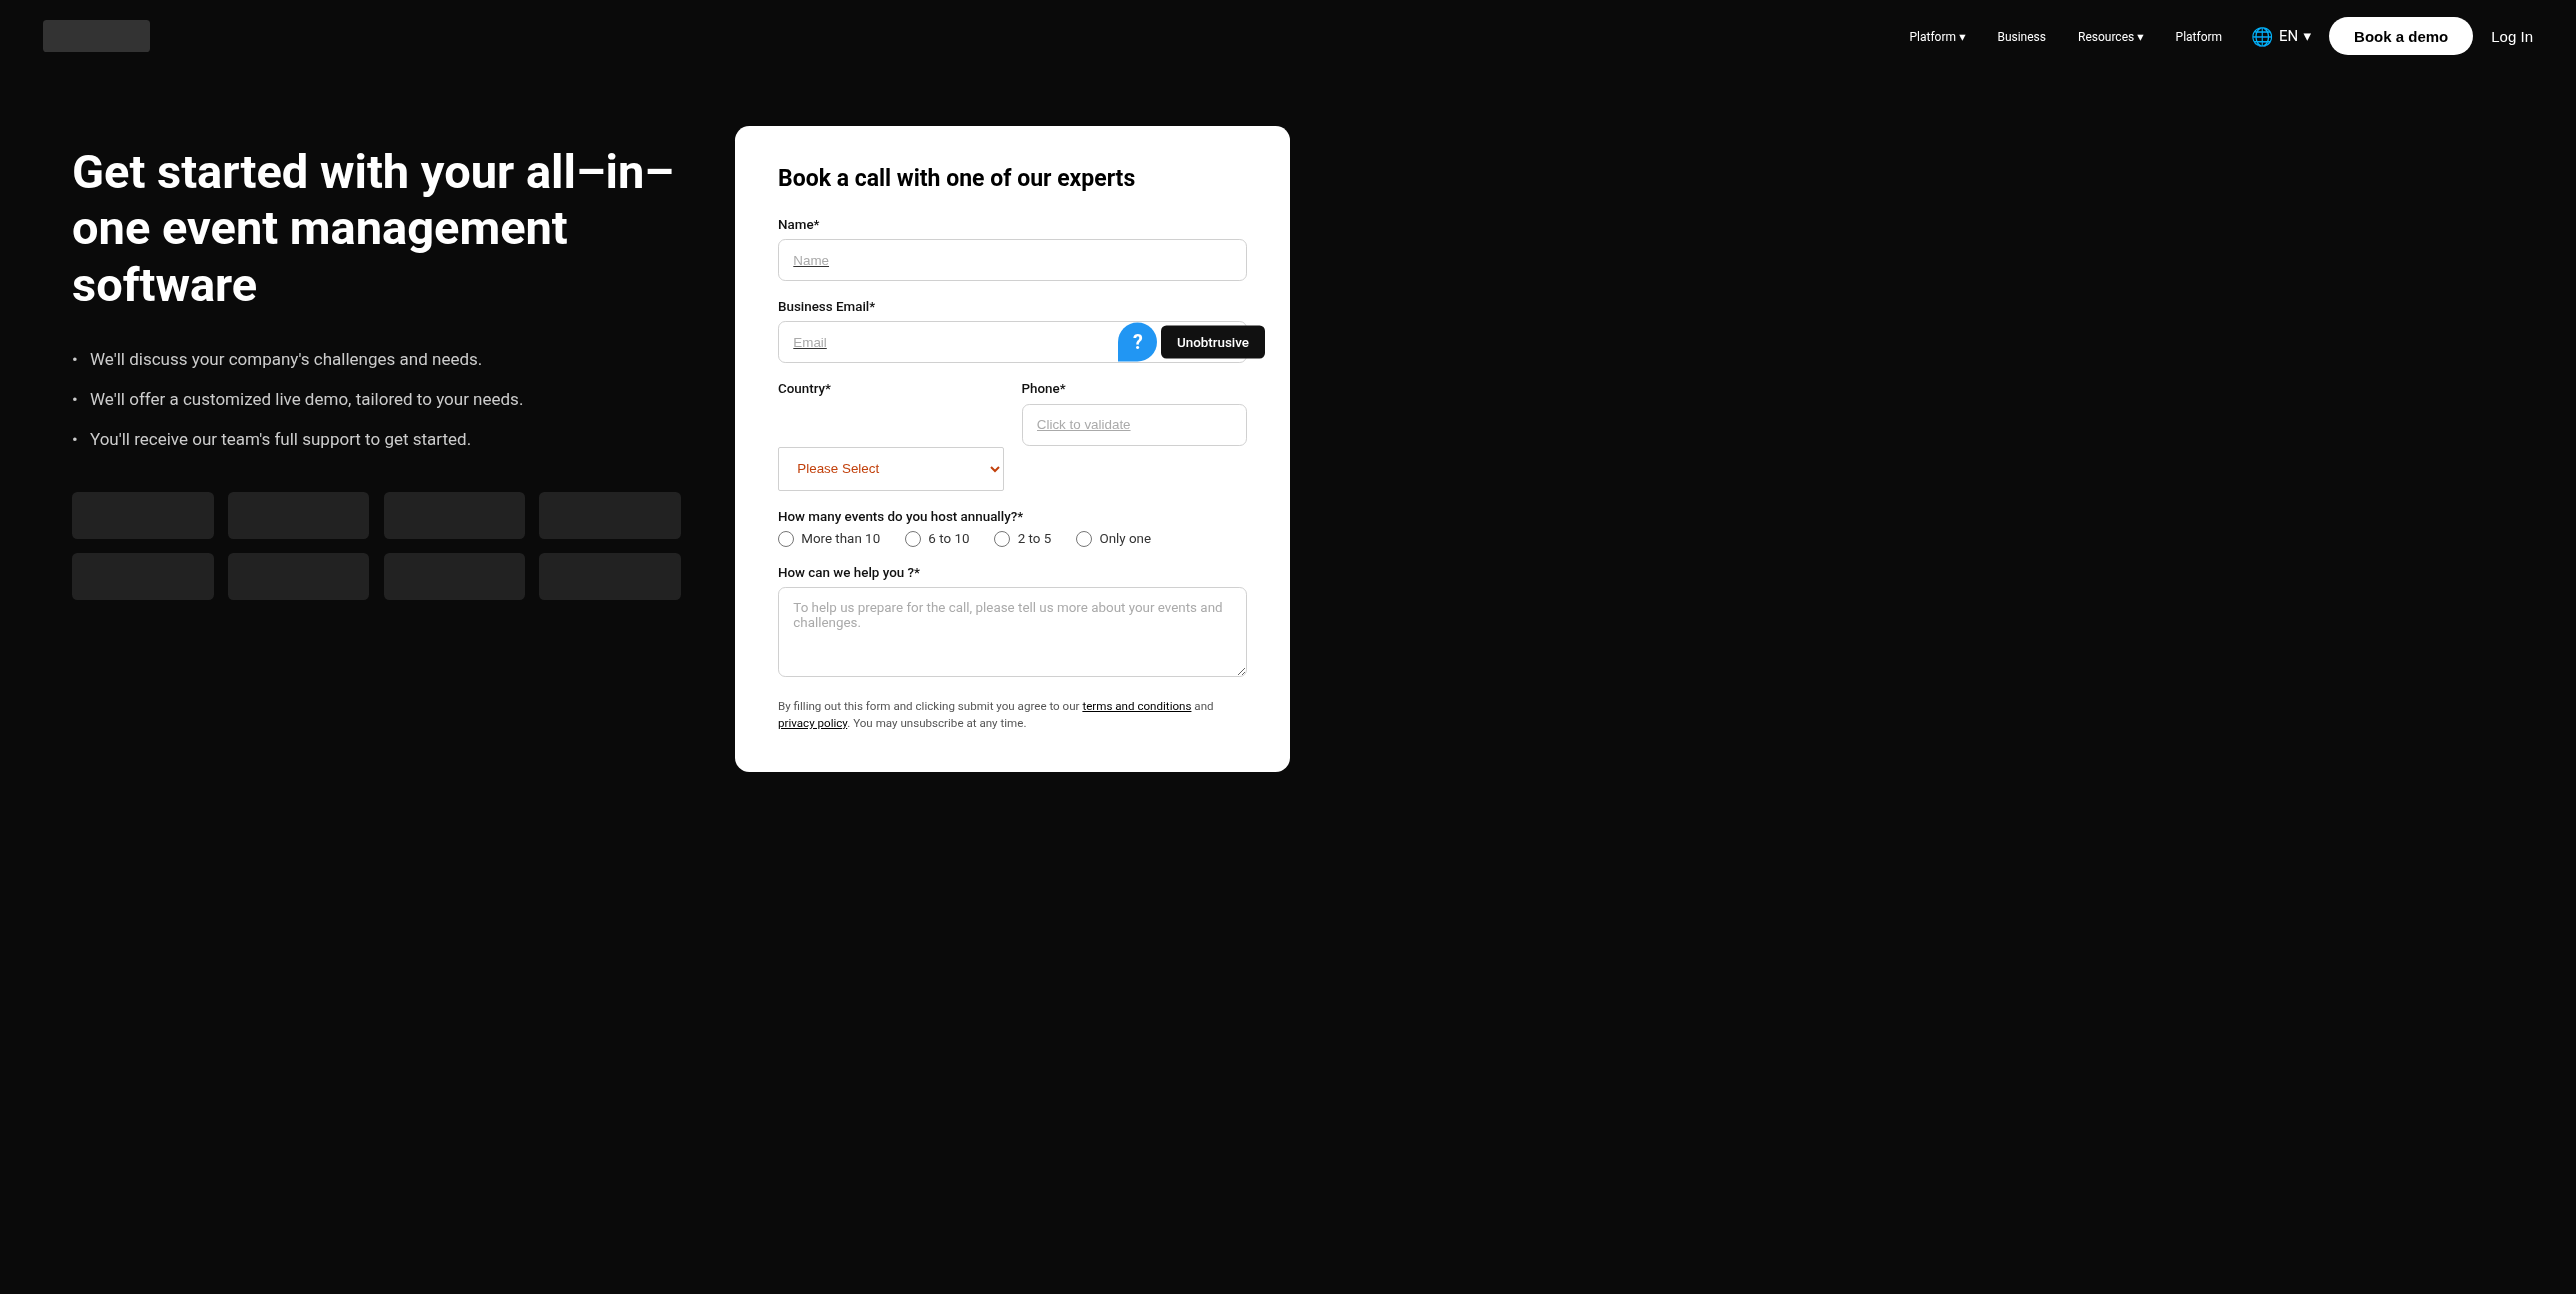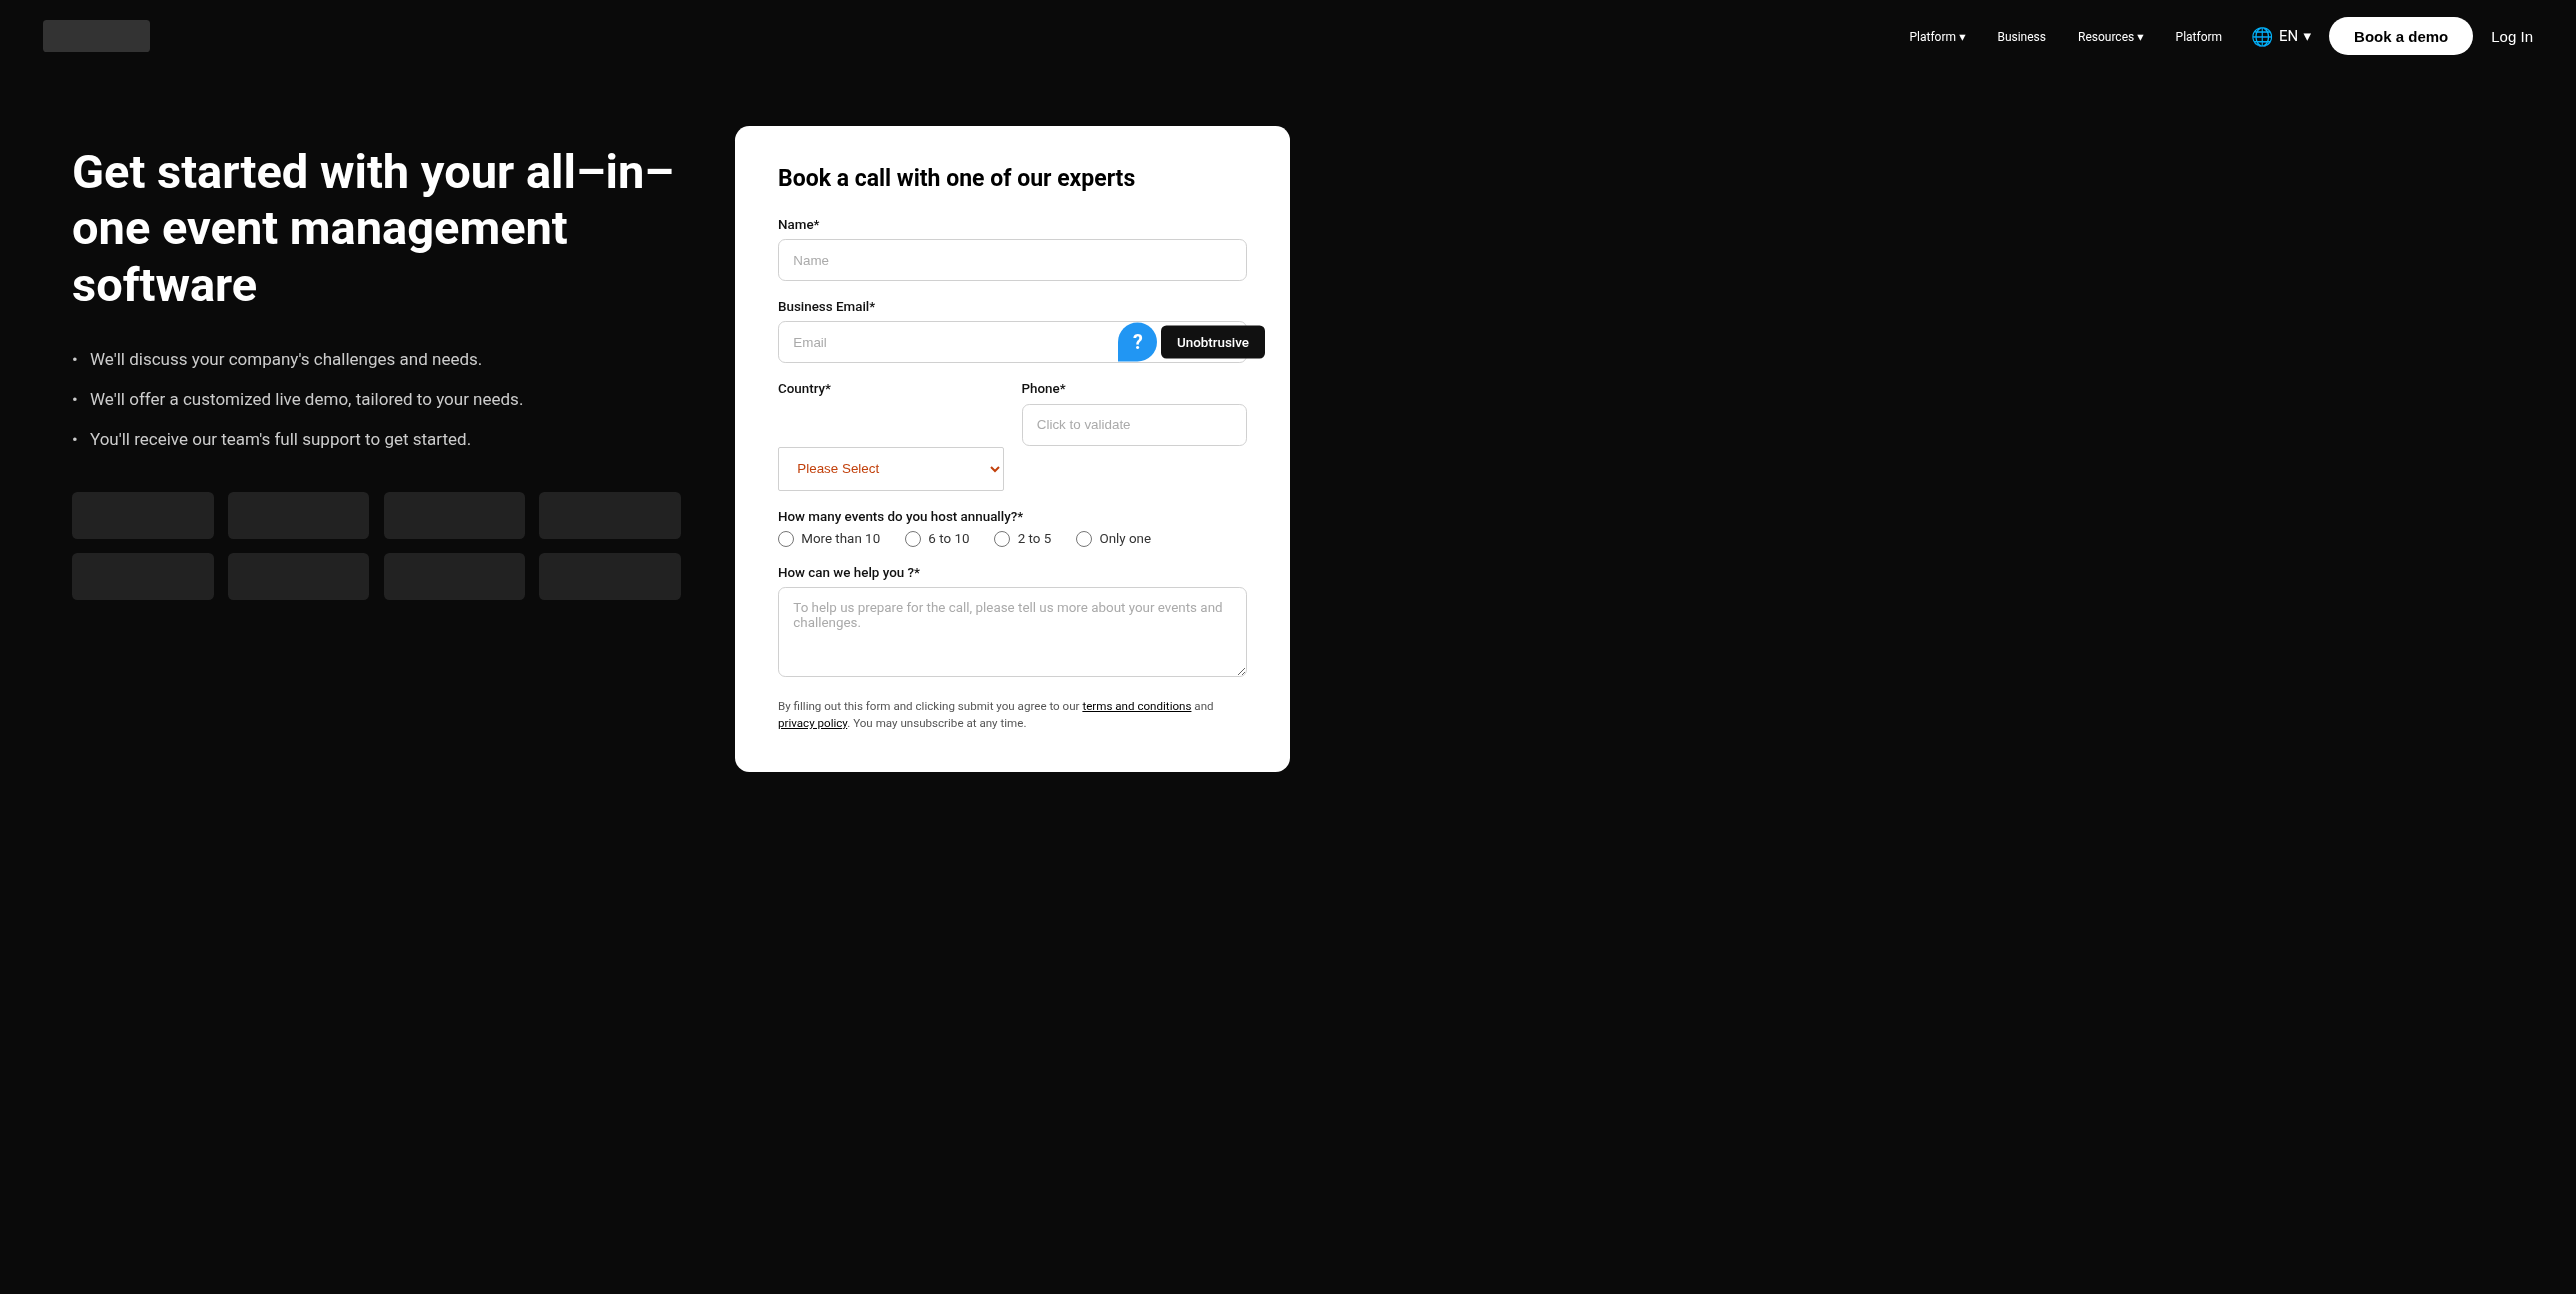--- a/index.html
+++ b/index.html
@@ -166,20 +166,21 @@
     }
     .form-input {
       width: 100%;
       padding: 12.5px 14.3px;
       border: 1.3px solid #d0d0d0;
       border-radius: 7.2px;
       font-size: 13.4px;
       color: #333;
       outline: none;
       background: #fff;
+      text-decoration: underline;
     }
     .form-input::placeholder {
       color: #aaa;
     }
 
     
     .form-row {
       display: grid;
       grid-template-columns: 1fr 1fr;
       gap: 18px;

